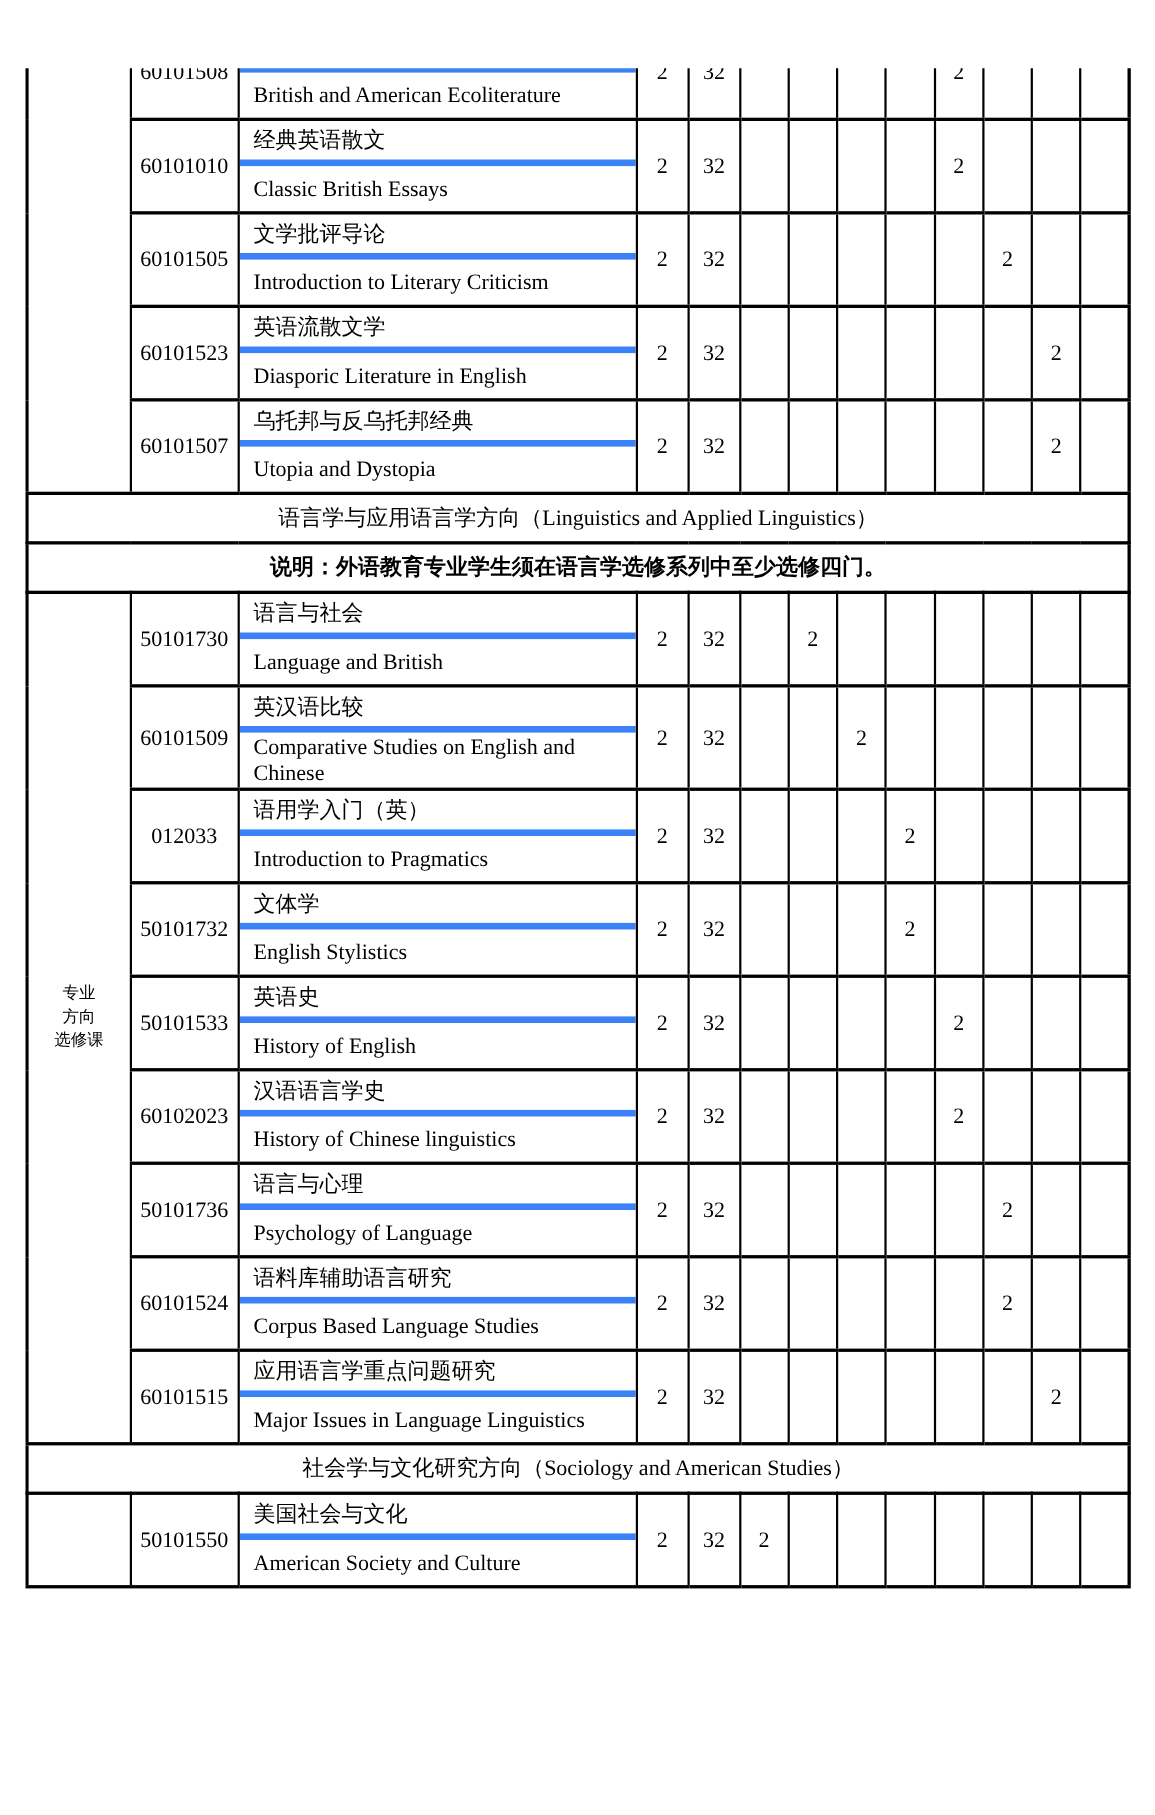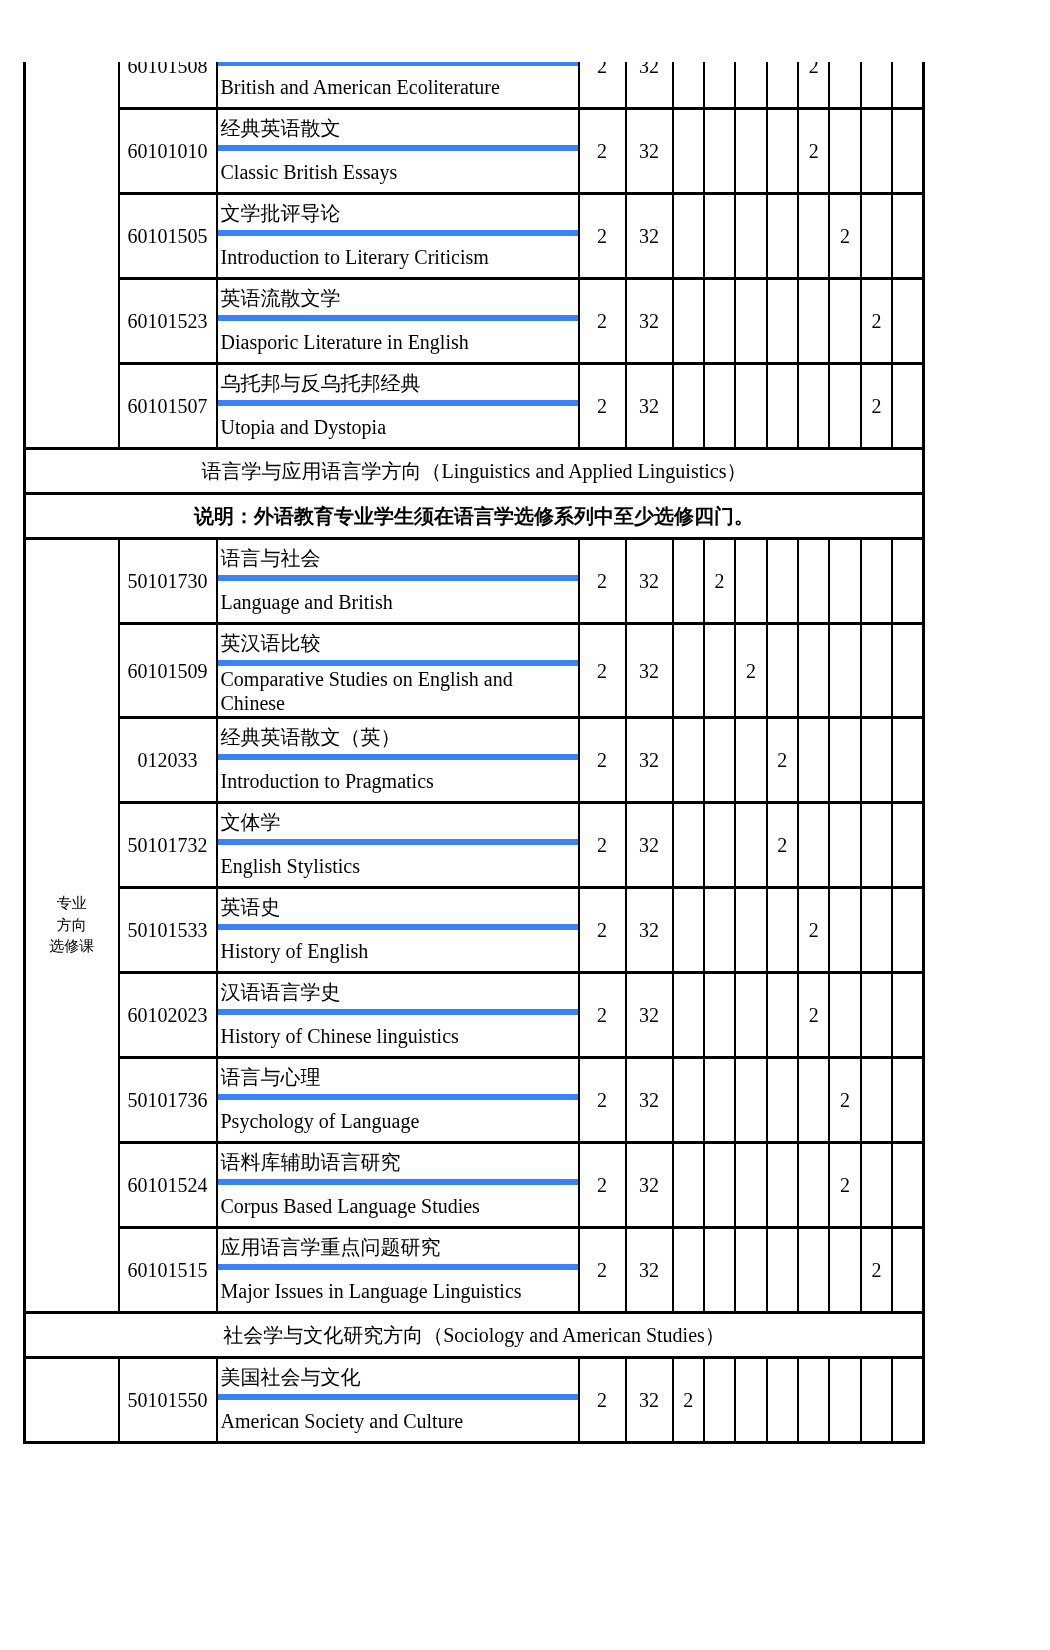--- a/index.html
+++ b/index.html
@@ -5,33 +5,33 @@
   html,body { margin:0; padding:0; }
   body {
     width:1050px; height:1650px; position:relative; background:#ffffff;
     font-family:"Liberation Serif","DejaVu Serif",serif; color:#000;
   }
   .clip {
     position:absolute; left:23px; top:62px; width:1010px; height:1430px;
     overflow:hidden;
   }
   table.curriculum {
-    border-collapse:collapse; table-layout:fixed; width:902px;
+    border-collapse:collapse; table-layout:fixed; width:1005px;
     margin-top:-40px; border:3px solid #000;
   }
   td {
     border:2px solid #000; padding:0; vertical-align:middle;
     text-align:center; font-size:20px; line-height:1.2; overflow:hidden;
   }
   tr.course > td { border-top-width:3px; border-bottom-width:3px; }
   td.cat { font-size:15px; line-height:1.45; }
   td.name { text-align:left; }
   .half {
     min-height:41px; display:flex; align-items:center;
-    padding:1px 3px; box-sizing:border-box;
+    padding:1px 13px; box-sizing:border-box;
   }
   .half.zh { border-bottom:6px solid #3b82f6; }
   tr.header td, tr.note td {
     height:42px; border:3px solid #000; font-size:20px;
   }
   tr.note td { font-weight:bold; }
   .pageno {
     position:absolute; left:0; width:100%; top:1598px;
     text-align:right; font-size:26px;margin-left:36px;
   }
@@ -184,21 +184,21 @@
           <td>2</td>
           <td></td>
           <td></td>
           <td></td>
           <td></td>
           <td></td>
         </tr>
         <tr class="course">
           <td>012033</td>
           <td class="name">
-            <div class="half zh">经典英语散文（英）</div>
+            <div class="half zh">语用学入门（英）</div>
             <div class="half en">Introduction to Pragmatics</div>
           </td>
           <td>2</td>
           <td>32</td>
           <td></td>
           <td></td>
           <td></td>
           <td>2</td>
           <td></td>
           <td></td>

